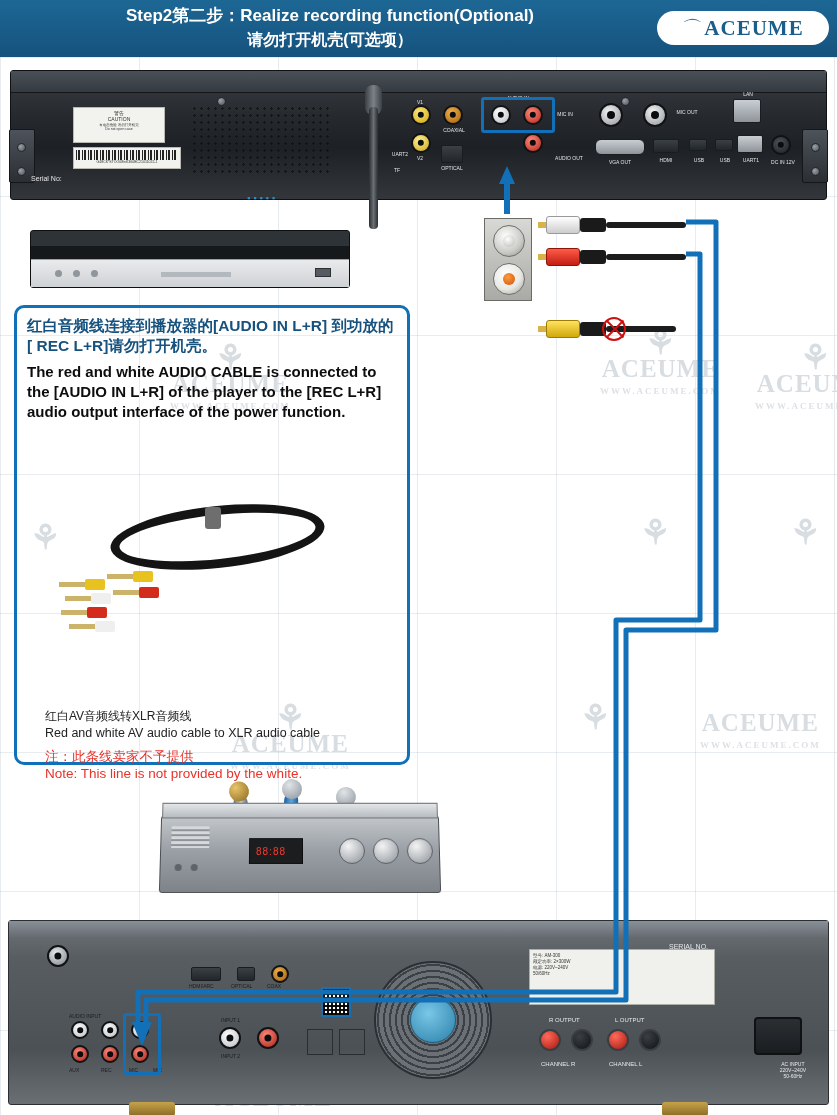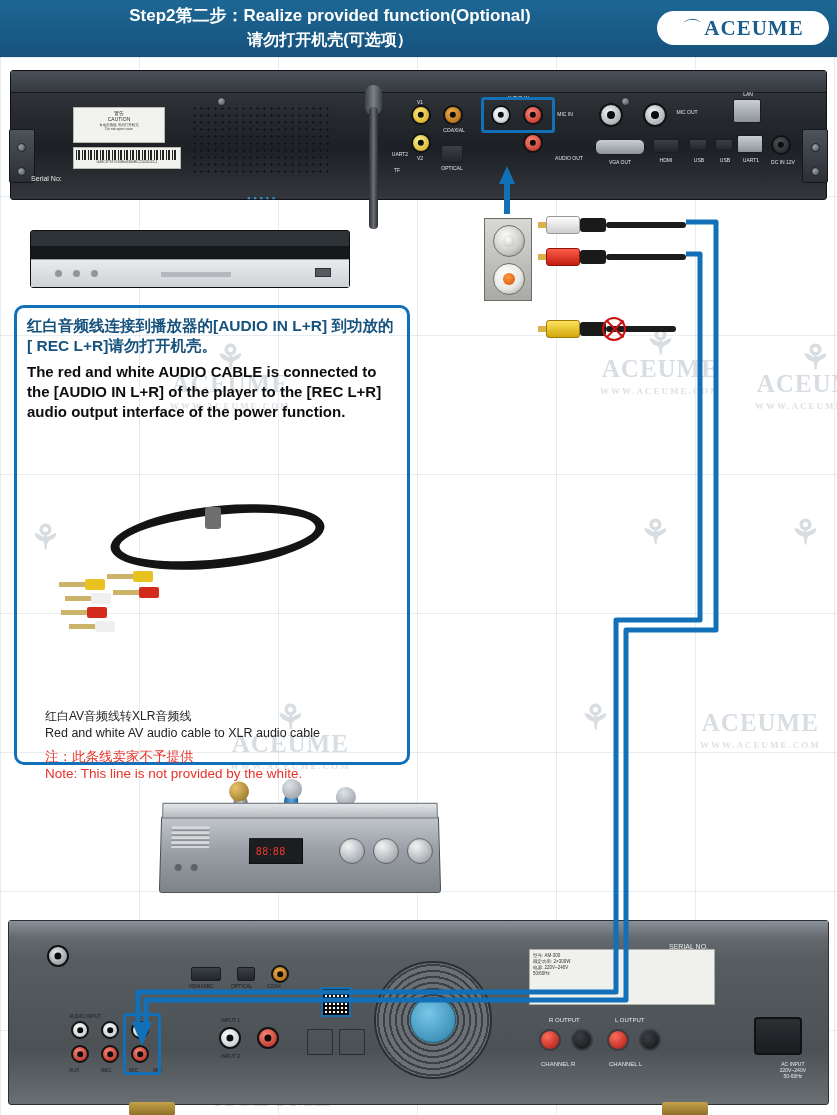--- a/index.html
+++ b/index.html
@@ -235,21 +235,21 @@
   svg.wires { position:absolute; left:0; top:0; width:837px; height:1115px; pointer-events:none; }
 
   .tiny { font-size:5px; color:#e6e9ec; position:absolute; }
   .tiny-dark { font-size:5px; color:#1b1d20; position:absolute; }
 </style>
 </head>
 <body>
 
 <div class="header">
   <div class="header-title">
-    <div>Step2第二步：Realize provided function(Optional)</div>
+    <div>Step2第二步：Realize recording function(Optional)</div>
     <div class="ln2">请勿打开机壳(可选项）</div>
   </div>
   <div class="logo-pill">
     <span class="logo-mark">⌒</span>
     <span class="logo-text">ACEUME</span>
   </div>
 </div>
 
 <div class="bg-grid"></div>
 

